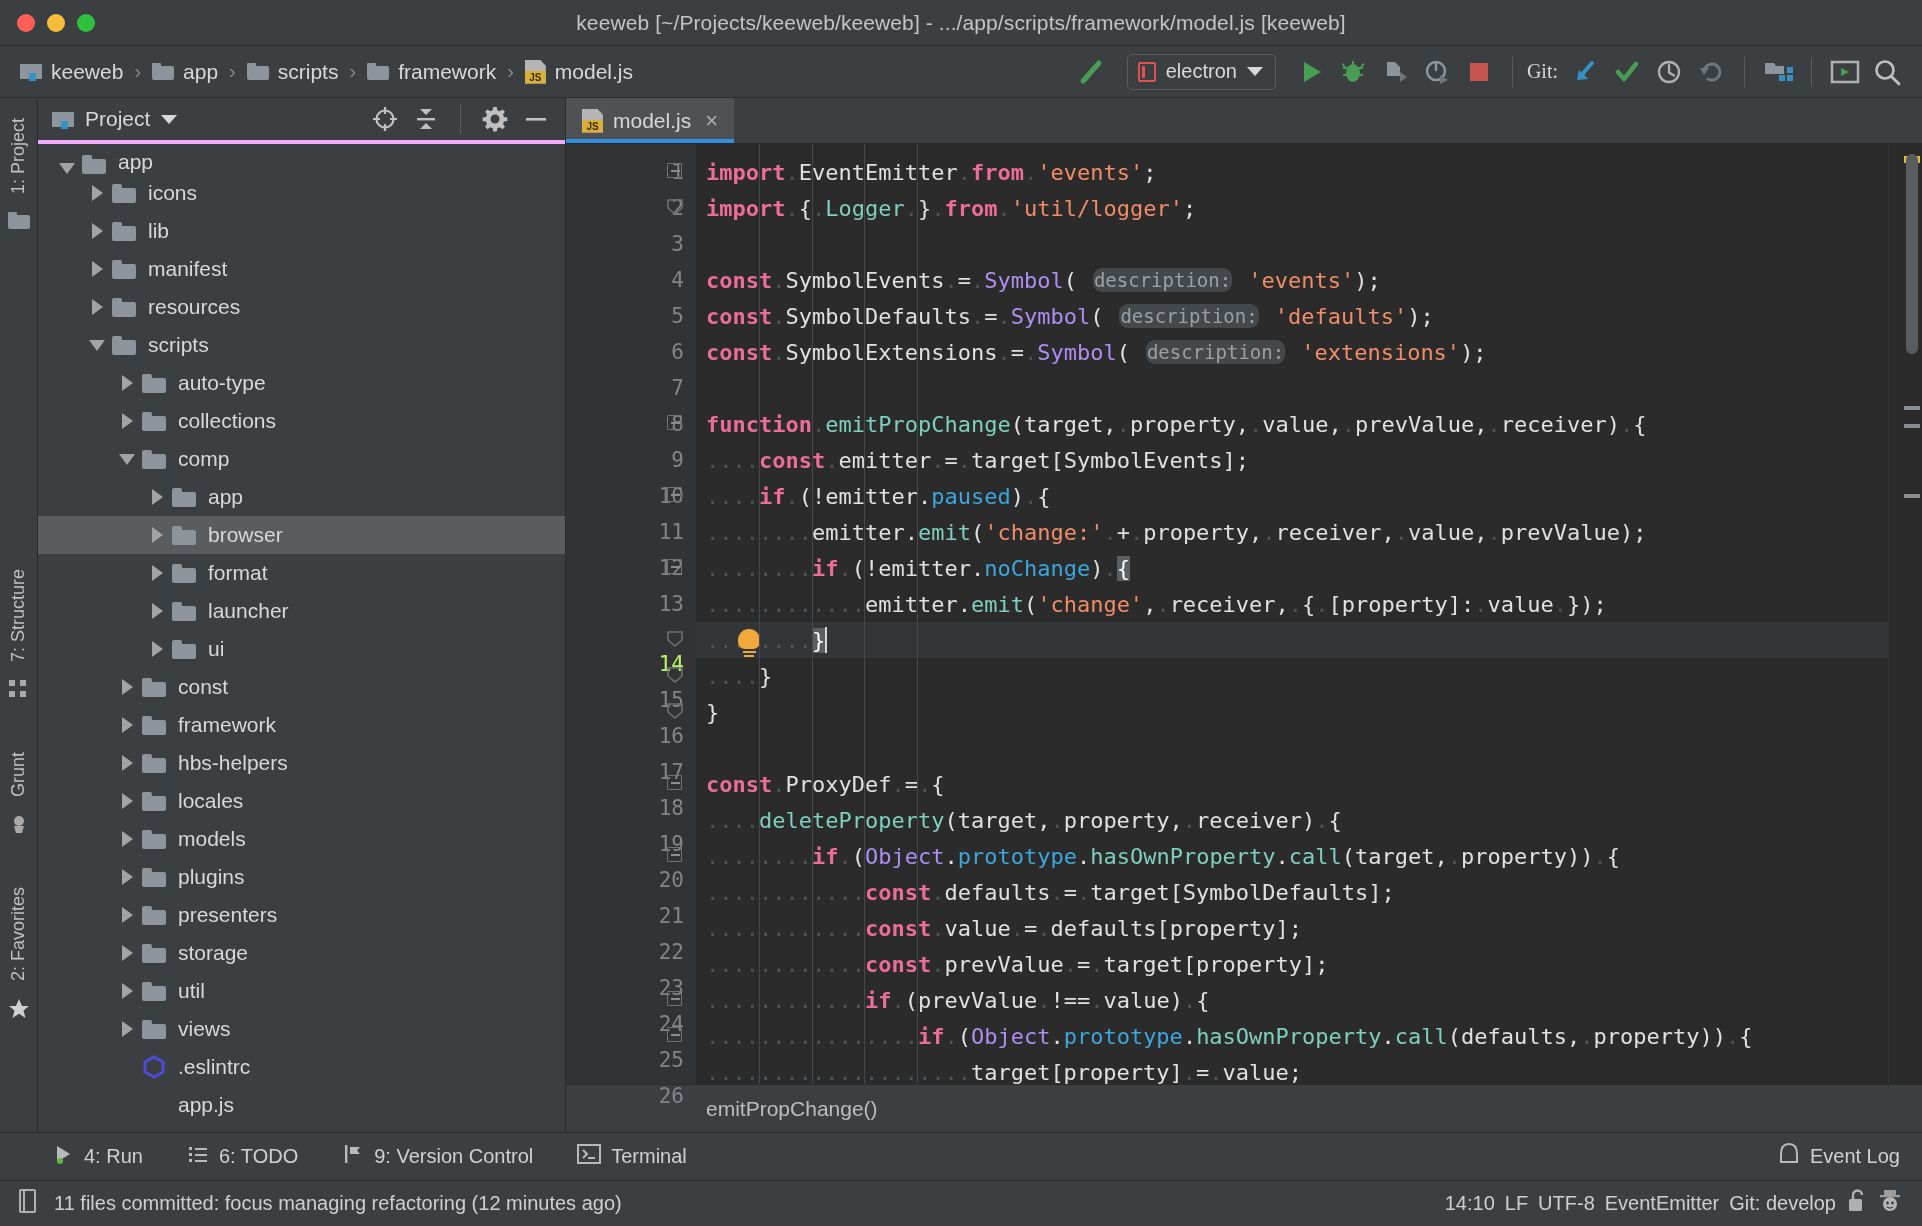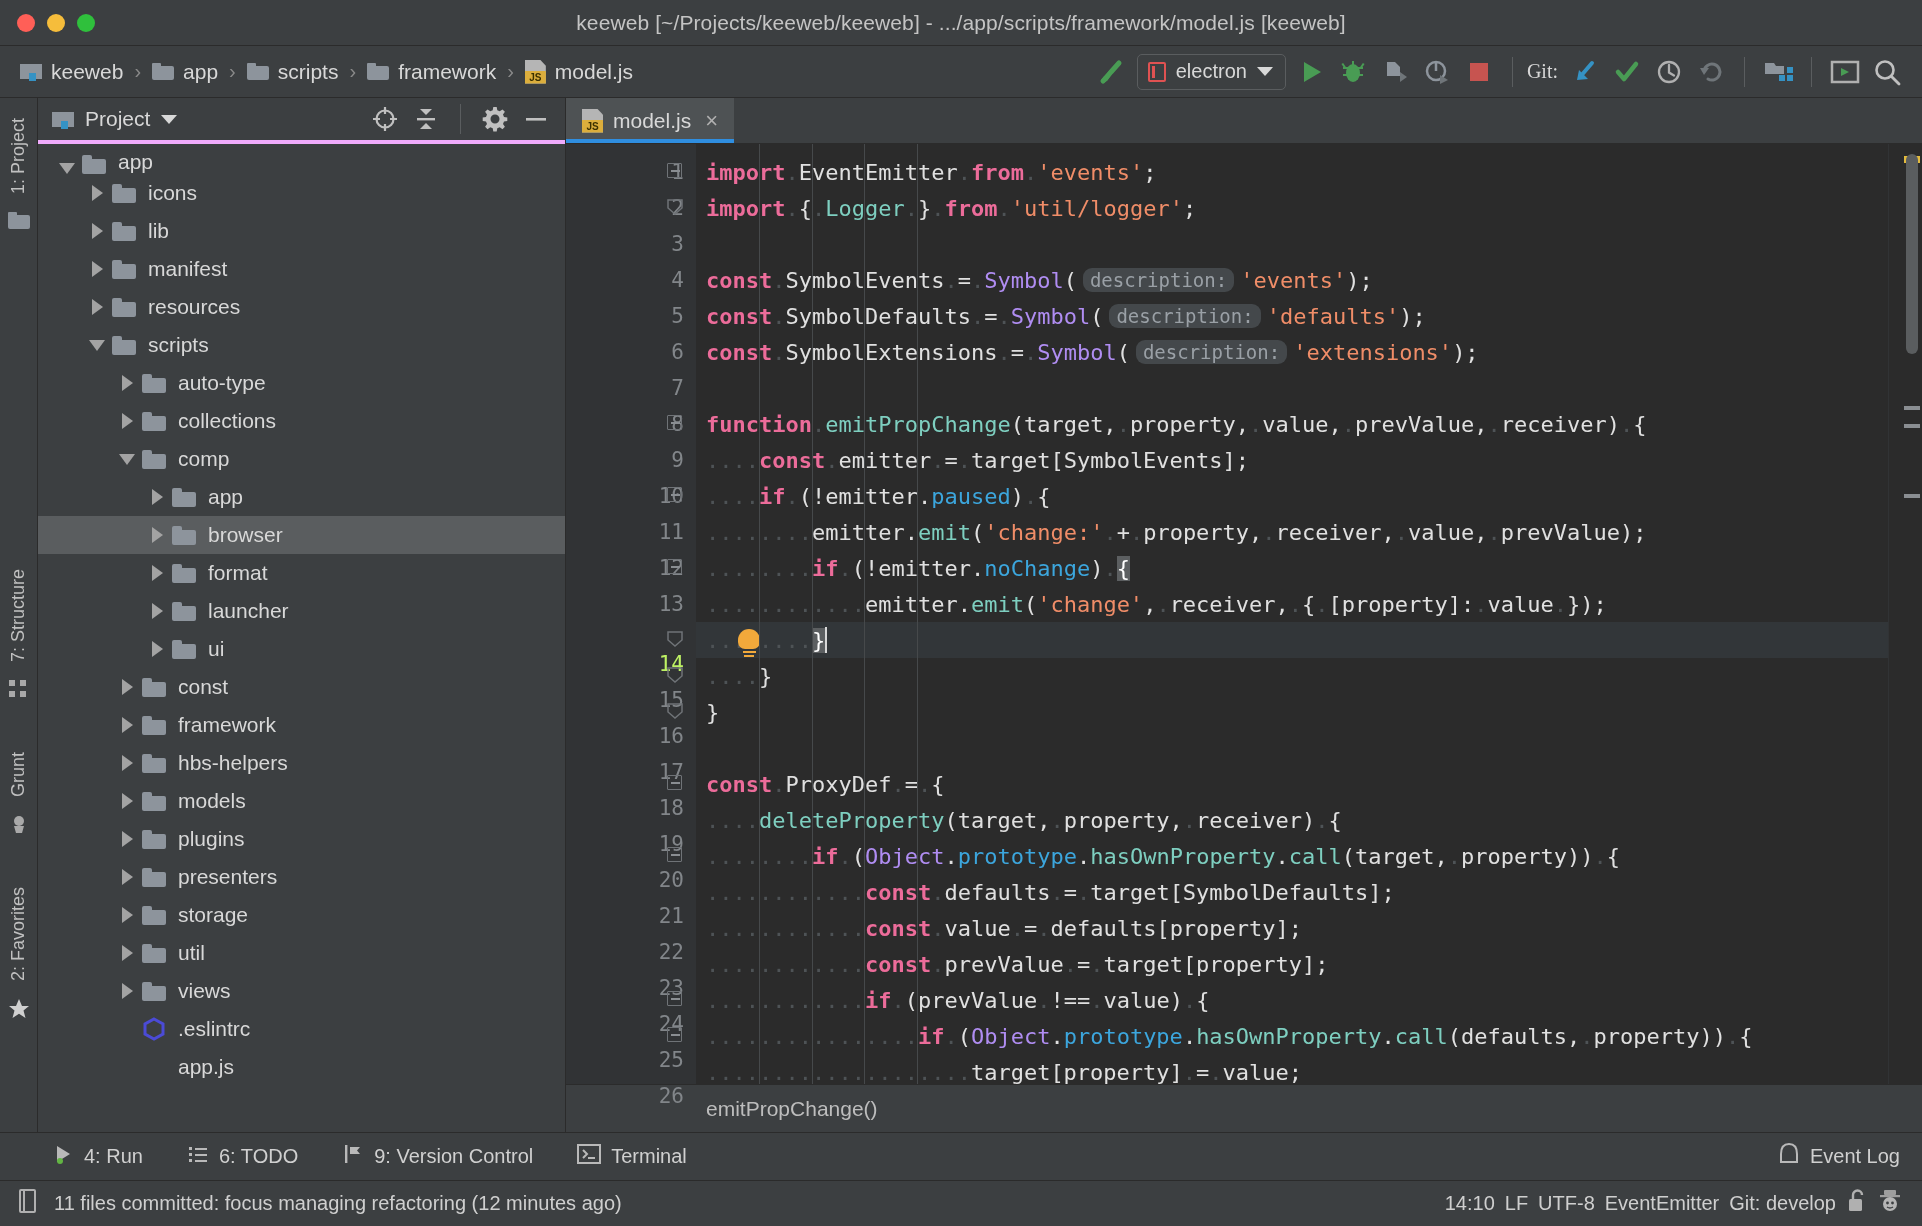--- a/index.html
+++ b/index.html
@@ -85,21 +85,21 @@
   .toolbar-right {
     margin-left: auto; display: flex; align-items: center; gap: 0;
   }
   .tb-btn {
     width: 42px; height: 42px; display:flex; align-items:center; justify-content:center;
     border-radius: 3px;
   }
   .run-config {
     display:flex; align-items:center; gap:10px;
     border:1px solid #5a5d5f; border-radius: 5px;
-    height: 36px; padding: 0 12px 0 10px; margin: 0 4px;
+    height: 36px; padding: 0 12px 0 10px; margin: 0 14px;
   }
   .run-config .label { font-size:20px; color:#d8d8d8; }
   .el-ic { width:18px; height:20px; border:2px solid #e05252; border-radius:2px; position:relative; }
   .el-ic::after { content:""; position:absolute; left:2px; top:2px; width:3px; height:12px; background:#e05252;}
   .caret-dn {
     width:0;height:0;border-left:8px solid transparent;border-right:8px solid transparent;
     border-top:9px solid #d8d8d8;
   }
   .sep-v { width:1px; height:30px; background:#5a5d5f; margin: 0 12px; }
   .git-label { font-size: 20px; color:#d8d8d8; margin: 0 6px 0 2px; font-family: Liberation Serif, serif; }
@@ -187,21 +187,21 @@
   .kw{color:#ec6c9a;font-weight:bold;}
   .str{color:#f08d68;}
   .cls{color:#7ecfc0;}
   .fn{color:#7ecfc0;}
   .sym{color:#b08df2;}
   .prop{color:#3ca6dd;}
   .plain{color:#e0e0e0;}
   .dot{color:#4e5356;}
   .hint{
     background:#44484b; color:#9aa0a6; border-radius:9px;
-    padding:1px 7px; font-size:19px; margin:0 6px;
+    padding:1px 1px; font-size:19px; margin:0 16px;
     font-family:"DejaVu Sans Mono", monospace;
   }
   .bmatch{background:#5c5f61;color:#fff;}
   .caret{display:inline-block;width:2px;height:26px;background:#d8d8d8;vertical-align:middle;}
   .bulb{
     position:absolute; left:42px; top:7px; width:22px;height:26px;
   }
   .bulb .b{width:22px;height:20px;border-radius:11px 11px 7px 7px;background:#f2a93b;}
   .bulb .s{width:13px;height:2px;background:#f2a93b;margin:2px auto 0;}
   .bulb .s2{width:10px;height:2px;background:#f2a93b;margin:2px auto 0;}
@@ -572,20 +572,28 @@
             <span class="tfolder"></span>
             <span>framework</span>
           </div>
           <div class="trow">
             <span style="width: 74px; flex: 0 0 74px;"></span>
             <span class="tw">
               <span class="arrow-r"></span>
             </span>
             <span class="tfolder"></span>
             <span>hbs-helpers</span>
+          </div>
+          <div class="trow">
+            <span style="width: 74px; flex: 0 0 74px;"></span>
+            <span class="tw">
+              <span class="arrow-r"></span>
+            </span>
+            <span class="tfolder"></span>
+            <span>locales</span>
           </div>
           <div class="trow">
             <span style="width: 74px; flex: 0 0 74px;"></span>
             <span class="tw">
               <span class="arrow-r"></span>
             </span>
             <span class="tfolder"></span>
             <span>models</span>
           </div>
           <div class="trow">

